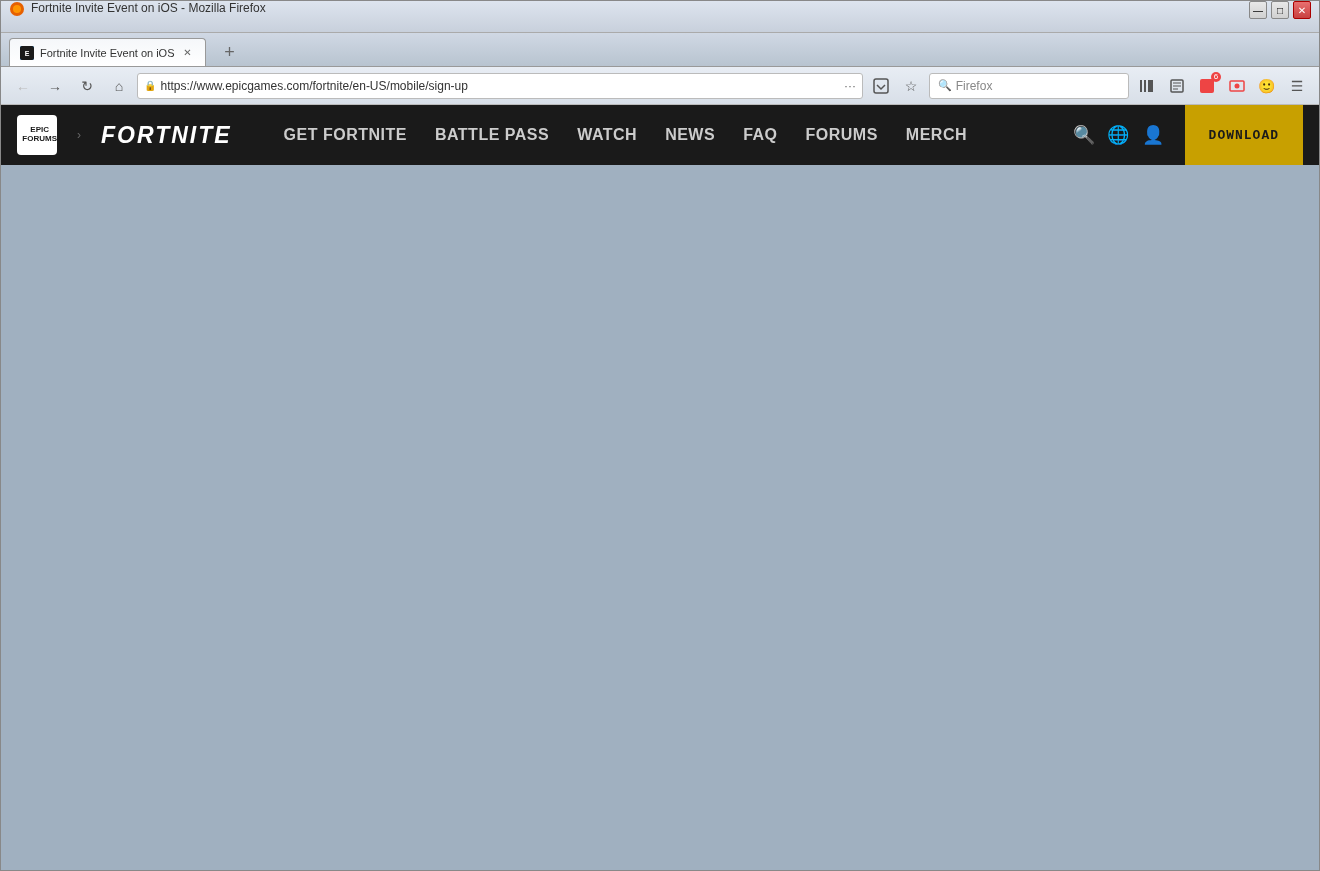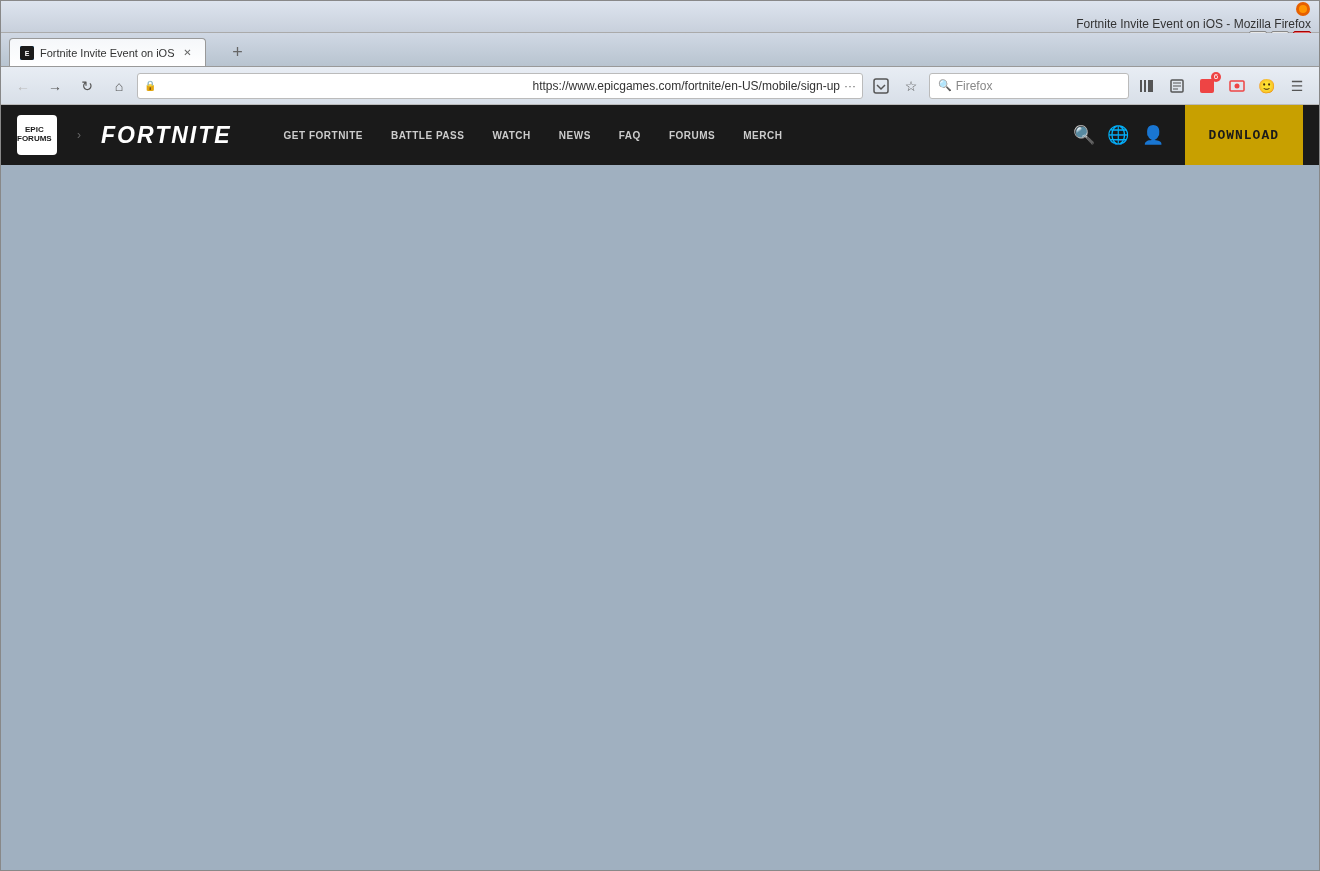--- a/index.html
+++ b/index.html
@@ -1,57 +1,57 @@
 <!DOCTYPE html>
 <html><head>
   <meta charset="utf-8">
   <style>
     * { margin: 0; padding: 0; box-sizing: border-box; }
     body { width: 1320px; height: 871px; overflow: hidden; font-family: Arial, sans-serif; background: #a0b0c0; }
 
     
     .browser-window { width: 1320px; height: 871px; display: flex; flex-direction: column; border: 1px solid #888; }
-    .title-bar { background: linear-gradient(to bottom, #dde4ee, #c8d0dc); height: 32px; display: flex; align-items: flex-end; padding: 0 8px; border-bottom: 1px solid #aaa; flex-direction: column; }
+    .title-bar { background: linear-gradient(to bottom, #dde4ee, #c8d0dc); height: 32px; display: flex; align-items: flex-start; padding: 0 8px; gap: 6px; border-bottom: 1px solid #aaa; }
     .title-bar-icon { width: 16px; height: 16px; }
     .title-bar-text { font-size: 12px; color: #333; flex: 1; }
     .window-controls { display: flex; gap: 4px; }
     .win-btn { width: 18px; height: 18px; border: 1px solid #888; border-radius: 2px; display: flex; align-items: center; justify-content: center; font-size: 10px; cursor: pointer; background: linear-gradient(to bottom, #e8e8e8, #d0d0d0); }
     .win-btn.close { background: linear-gradient(to bottom, #e87070, #c84040); color: white; border-color: #a00; }
 
     
-    .tab-bar { background: linear-gradient(to bottom, #d0d8e4, #b8c4d0); height: 34px; display: flex; align-items: flex-end; padding: 0 8px; gap: 18px; border-bottom: 1px solid #999; }
+    .tab-bar { background: linear-gradient(to bottom, #d0d8e4, #b8c4d0); height: 34px; display: flex; align-items: flex-end; padding: 0 8px; gap: 10px; border-bottom: 1px solid #999; }
     .tab { background: linear-gradient(to bottom, #eef2f8, #dde4ee); border: 1px solid #999; border-bottom: none; border-radius: 4px 4px 0 0; height: 28px; display: flex; align-items: center; padding: 0 10px; gap: 6px; font-size: 11px; color: #333; min-width: 180px; max-width: 220px; }
     .tab.active { background: linear-gradient(to bottom, #f5f7fa, #ffffff); }
     .tab-favicon { width: 14px; height: 14px; background: #0074D9; border-radius: 2px; }
     .tab-label { flex: 1; overflow: hidden; text-overflow: ellipsis; white-space: nowrap; }
     .tab-close { width: 14px; height: 14px; display: flex; align-items: center; justify-content: center; border-radius: 3px; font-size: 10px; color: #666; cursor: pointer; }
     .new-tab-btn { width: 28px; height: 28px; display: flex; align-items: center; justify-content: center; font-size: 18px; color: #666; cursor: pointer; border-radius: 50%; }
 
     
     .nav-bar { background: linear-gradient(to bottom, #e8edf4, #d8dfe8); height: 38px; display: flex; align-items: center; padding: 0 8px; gap: 4px; border-bottom: 1px solid #bbb; }
     .nav-btn { width: 28px; height: 28px; display: flex; align-items: center; justify-content: center; border-radius: 50%; cursor: pointer; font-size: 14px; color: #555; background: transparent; border: none; }
     .nav-btn.disabled { color: #bbb; cursor: default; }
     .url-bar-wrapper { flex: 1; display: flex; align-items: center; gap: 4px; background: white; border: 1px solid #bbb; border-radius: 3px; height: 26px; padding: 0 6px; }
     .url-lock { font-size: 10px; color: #4a4; }
-    .url-text { font-size: 12px; color: #333; flex: 1; text-align: right; }
+    .url-text { font-size: 12px; color: #333; flex: 1; }
     .url-dots { font-size: 12px; color: #666; }
     .nav-icons { display: flex; gap: 2px; }
     .nav-icon { width: 28px; height: 28px; display: flex; align-items: center; justify-content: center; font-size: 14px; color: #555; cursor: pointer; }
     .search-bar-wrapper { display: flex; align-items: center; gap: 4px; background: white; border: 1px solid #bbb; border-radius: 3px; height: 26px; padding: 0 8px; width: 200px; }
     .search-icon-small { font-size: 11px; color: #888; }
     .search-text { font-size: 12px; color: #888; }
 
     
     .site-header { background: #1a1a1a; height: 60px; display: flex; align-items: center; padding: 0 16px; gap: 20px; flex-shrink: 0; }
-    .epic-logo { width: 40px; height: 40px; background: white; display: flex; align-items: center; justify-content: flex-start; border-radius: 4px; flex-shrink: 0; }
+    .epic-logo { width: 40px; height: 40px; background: white; display: flex; align-items: center; justify-content: flex-end; border-radius: 4px; flex-shrink: 0; }
     .epic-logo-inner { font-size: 8px; font-weight: bold; color: #1a1a1a; text-align: center; line-height: 1.1; }
     .header-chevron { color: #666; font-size: 12px; }
     .fortnite-logo { font-size: 23px; font-weight: 900; color: white; letter-spacing: 2px; font-style: italic; text-transform: uppercase; }
     .site-nav { display: flex; gap: 4px; flex: 1; align-items: center; margin-left: 20px; }
-    .site-nav-item { color: #ccc; font-size: 10px; font-weight: bold; text-transform: uppercase; padding: 8px 12px; cursor: pointer; text-decoration: none; letter-spacing: 0.5px; }
+    .site-nav-item { color: #ccc; font-size: 16px; font-weight: bold; text-transform: uppercase; padding: 8px 12px; cursor: pointer; text-decoration: none; letter-spacing: 0.5px; }
     .header-icons { display: flex; gap: 12px; align-items: center; }
     .header-icon { color: #ccc; font-size: 18px; cursor: pointer; }
     .download-btn { background: #c8a000; color: #1a1a1a; font-size: 13px; font-weight: 900; text-transform: uppercase; padding: 0 24px; height: 60px; display: flex; align-items: center; cursor: pointer; letter-spacing: 1px; font-family: Liberation Mono, monospace; }
 
     
     .main-content { flex: 1; overflow: hidden; position: relative; background: #5bc8e8; }
 
     
     .bg-overlay { position: absolute; top: 0; left: 0; right: 0; bottom: 0; background: linear-gradient(135deg, #3ab8dc 0%, #5cd0f0 40%, #7edcf8 70%, #a0e8ff 100%); }
 

